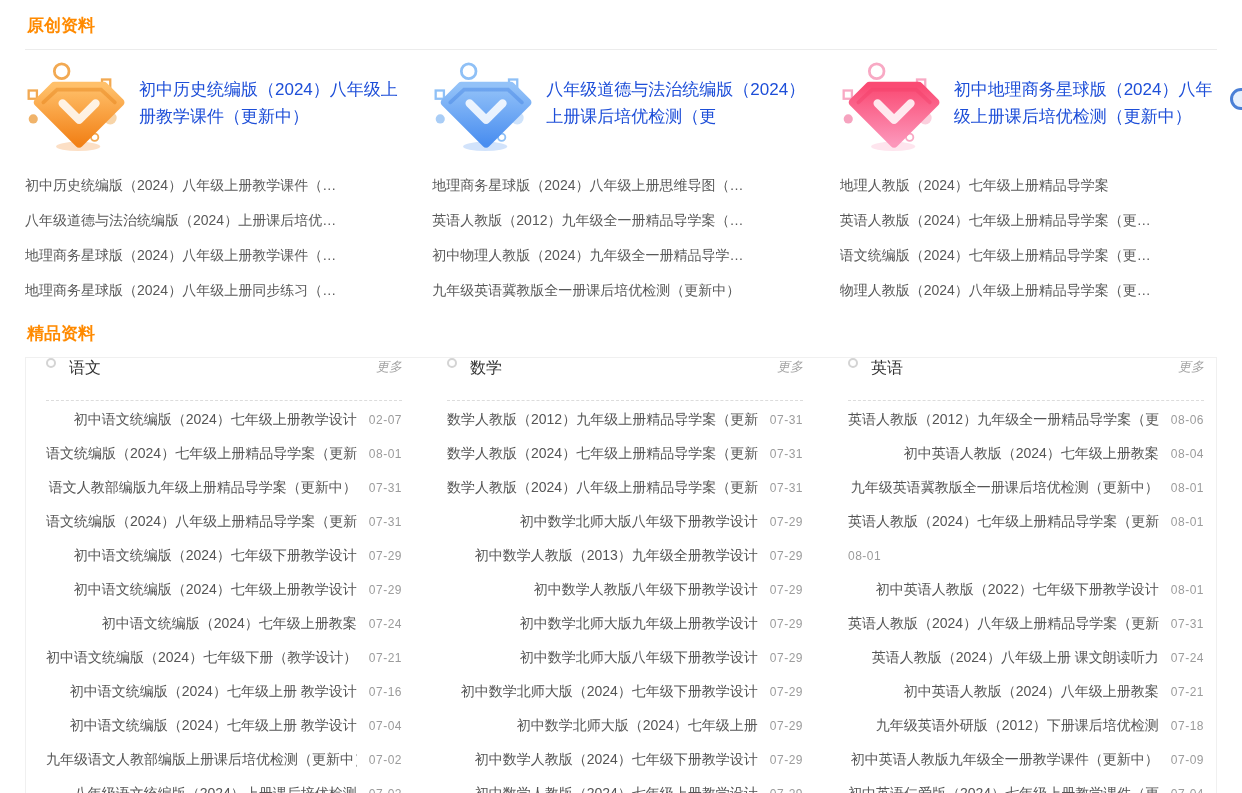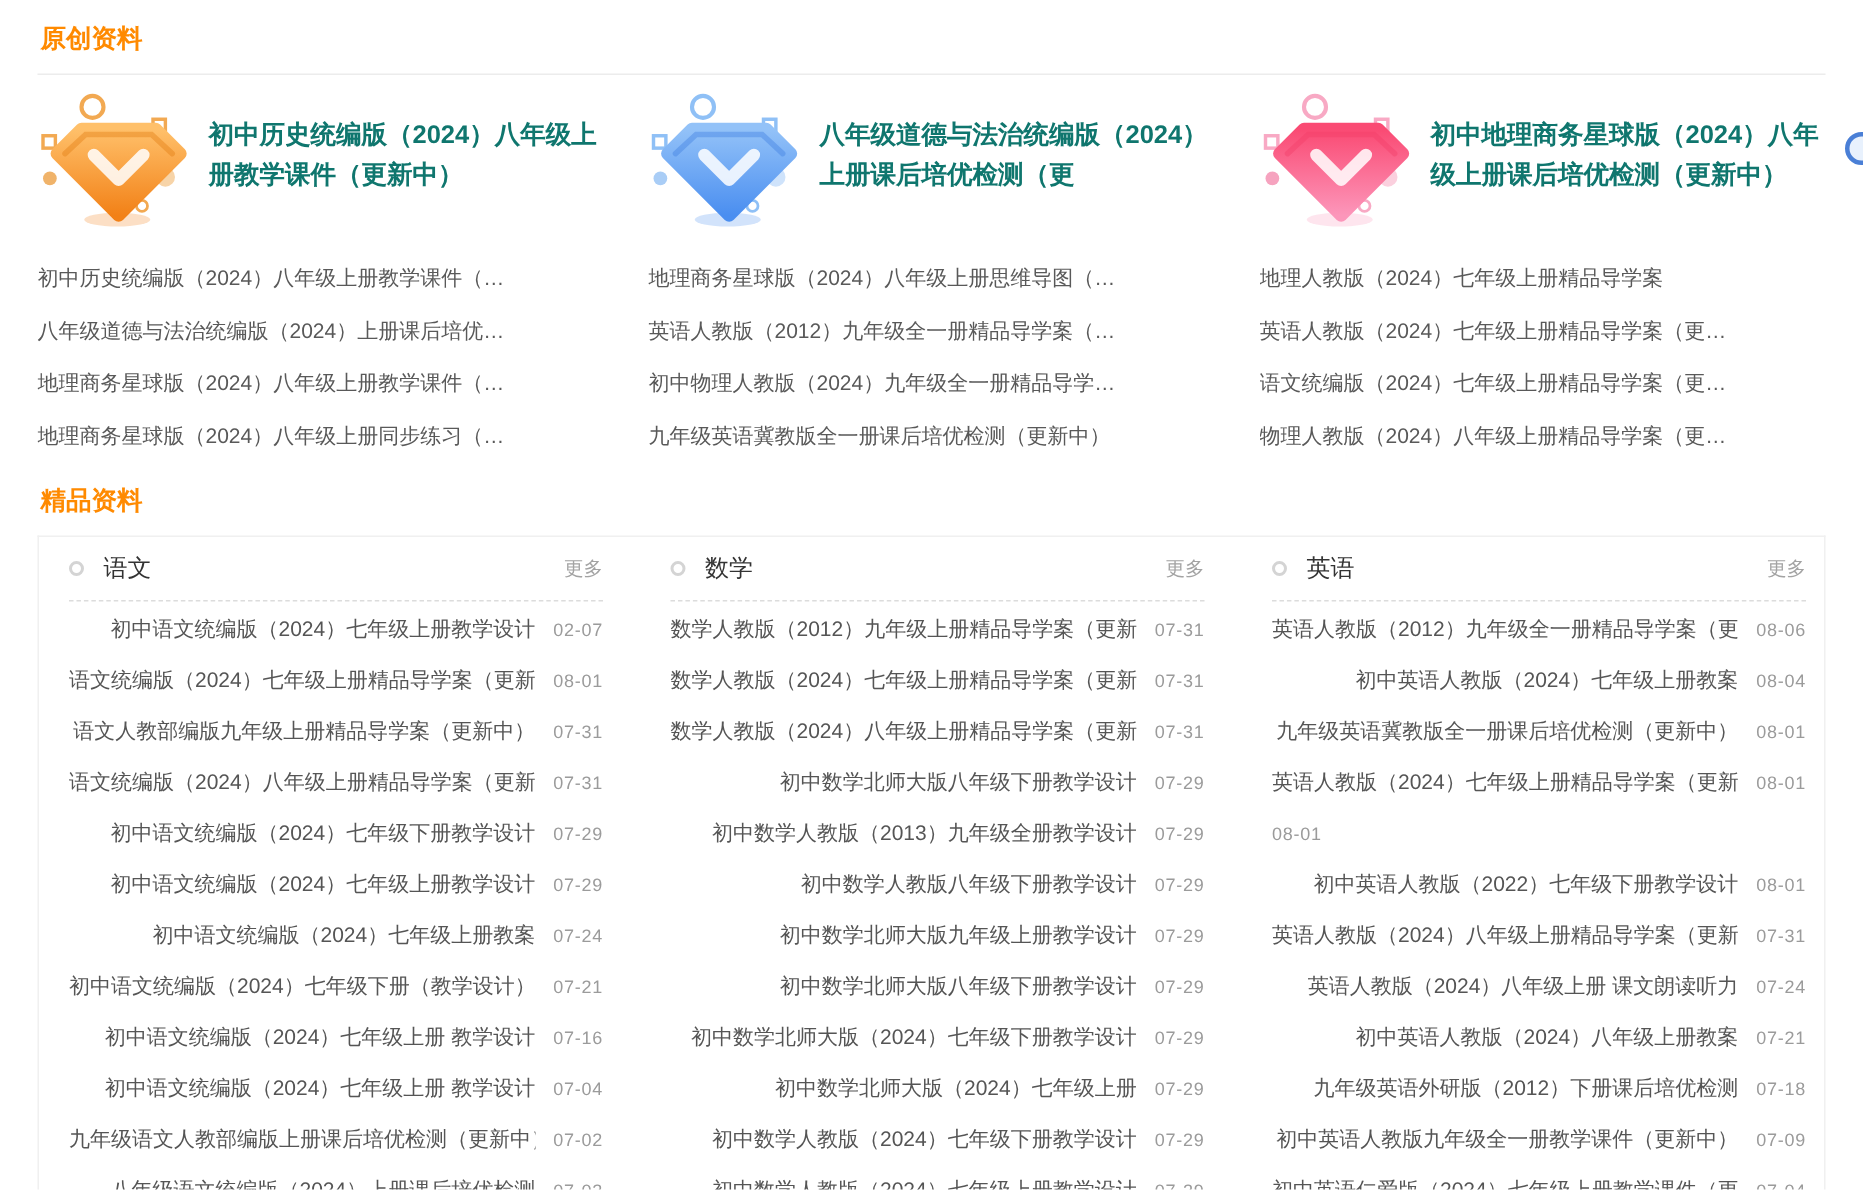--- a/index.html
+++ b/index.html
@@ -17,45 +17,45 @@
   .rule { border-bottom:1px solid #ececec; }
 
   
   .top-grid {
     display:grid; grid-template-columns:repeat(3,1fr); gap:0 30px;
     margin:0 25px; padding-top:10px;
   }
   .featured { display:flex; align-items:flex-start; cursor:pointer; height:100px; }
   .gem { width:110px; height:94px; flex:none; }
   .featured-title {
-    font-size:17px; font-weight:bold; color:#0f766e; line-height:27px;
+    font-size:17px; font-weight:normal; color:#1d4ed8; line-height:27px;
     margin-top:16px; padding-left:4px;
     display:-webkit-box; -webkit-line-clamp:2; -webkit-box-orient:vertical;
     overflow:hidden;
   }
   .top-list { margin-top:8px; }
   .top-link {
     font-size:14px; color:#595959; line-height:35px; height:35px;
     white-space:nowrap; overflow:hidden; cursor:pointer;
   }
 
   
   .premium-box {
     margin:0 25px;
     border:1px solid #f0f0f0; border-bottom:none;
     display:grid; grid-template-columns:repeat(3,1fr); gap:0 45px;
     padding:0 20px; height:454px;
   }
-  .cat-header { display:flex; align-items:center; height:42px; }
+  .cat-header { display:flex; align-items:flex-start; height:42px; }
   .bullet {
     width:10px; height:10px; border:2px solid #d4d4d4; border-radius:50%;
     margin-right:13px; flex:none;
   }
   .cat-title { font-size:16px; color:#333333; flex:1; }
-  .more { font-size:13px; color:#a3a3a3; cursor:pointer; }
+  .more { font-size:13px; color:#a3a3a3; cursor:pointer;font-style:italic; }
   .cat-list { border-top:1px dashed #dcdcdc; padding-top:2px; }
   .row { display:flex; align-items:center; height:34px; cursor:pointer;text-align:right; }
   .row-title {
     flex:1; font-size:14px; color:#555555;
     white-space:nowrap; overflow:hidden; margin-right:12px;
   }
   .row-date { font-size:12px; color:#9b9b9b; flex:none; letter-spacing:0.5px; }
 
   
   .float-btn {

